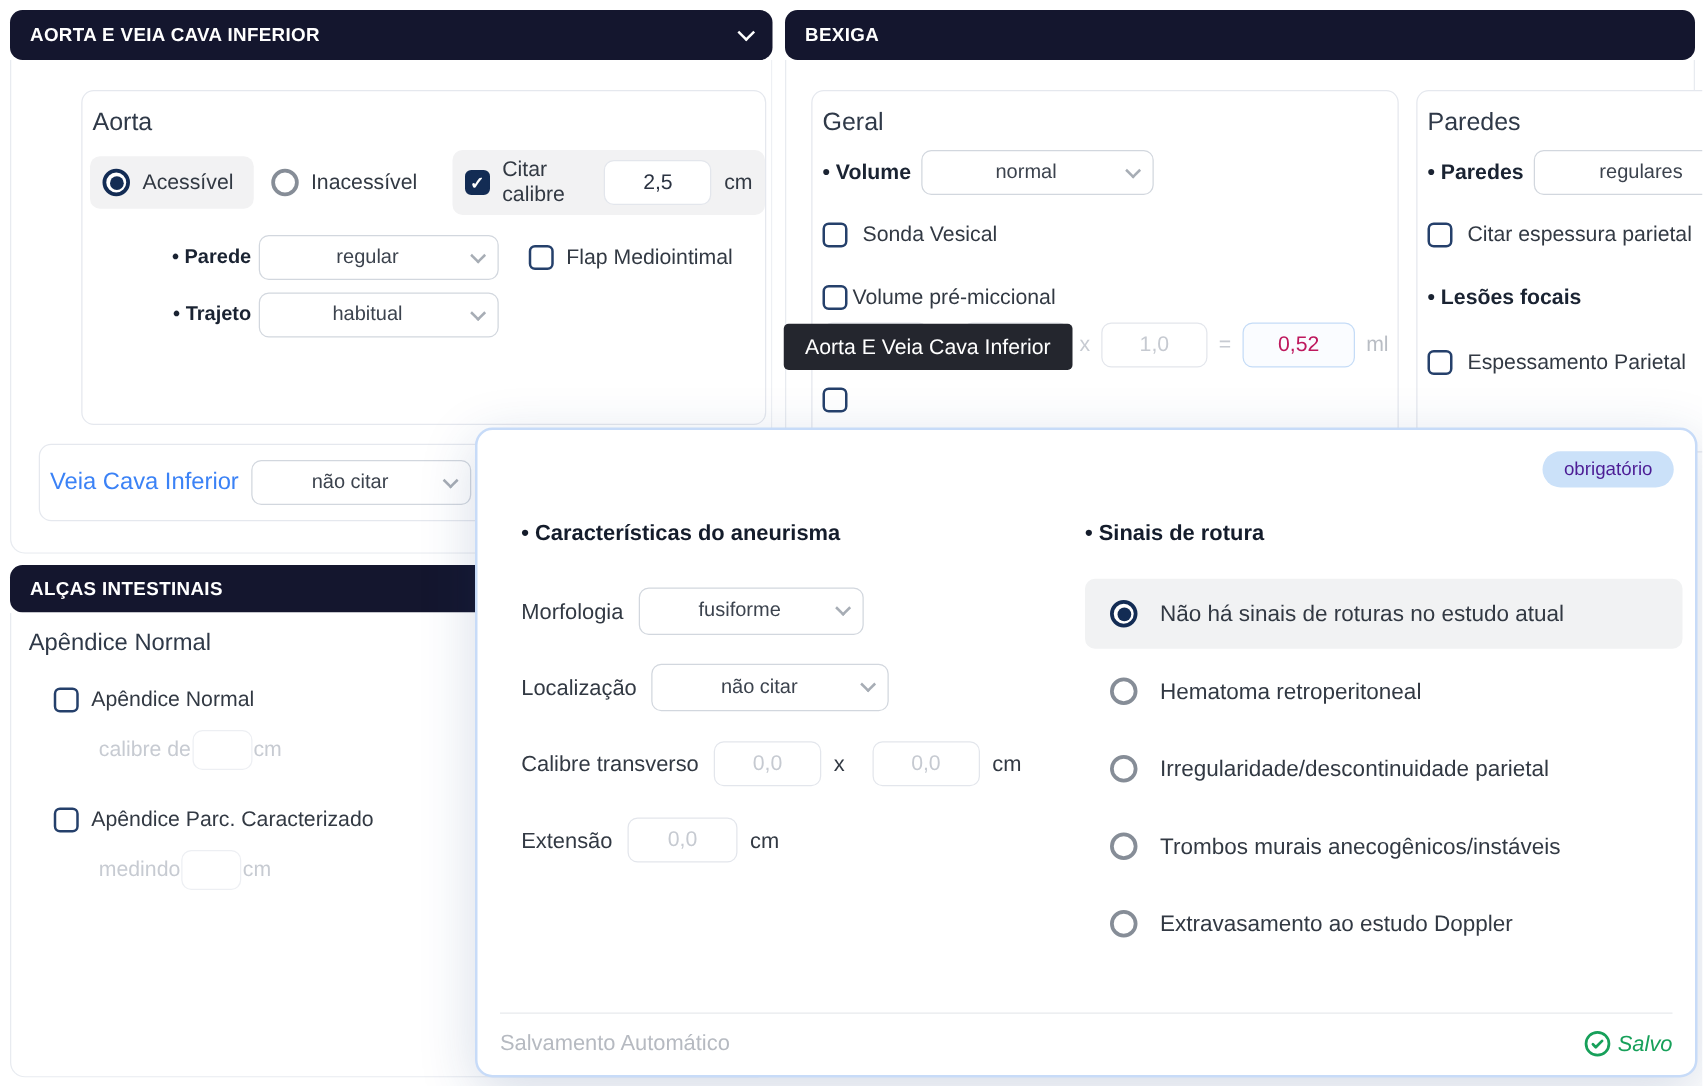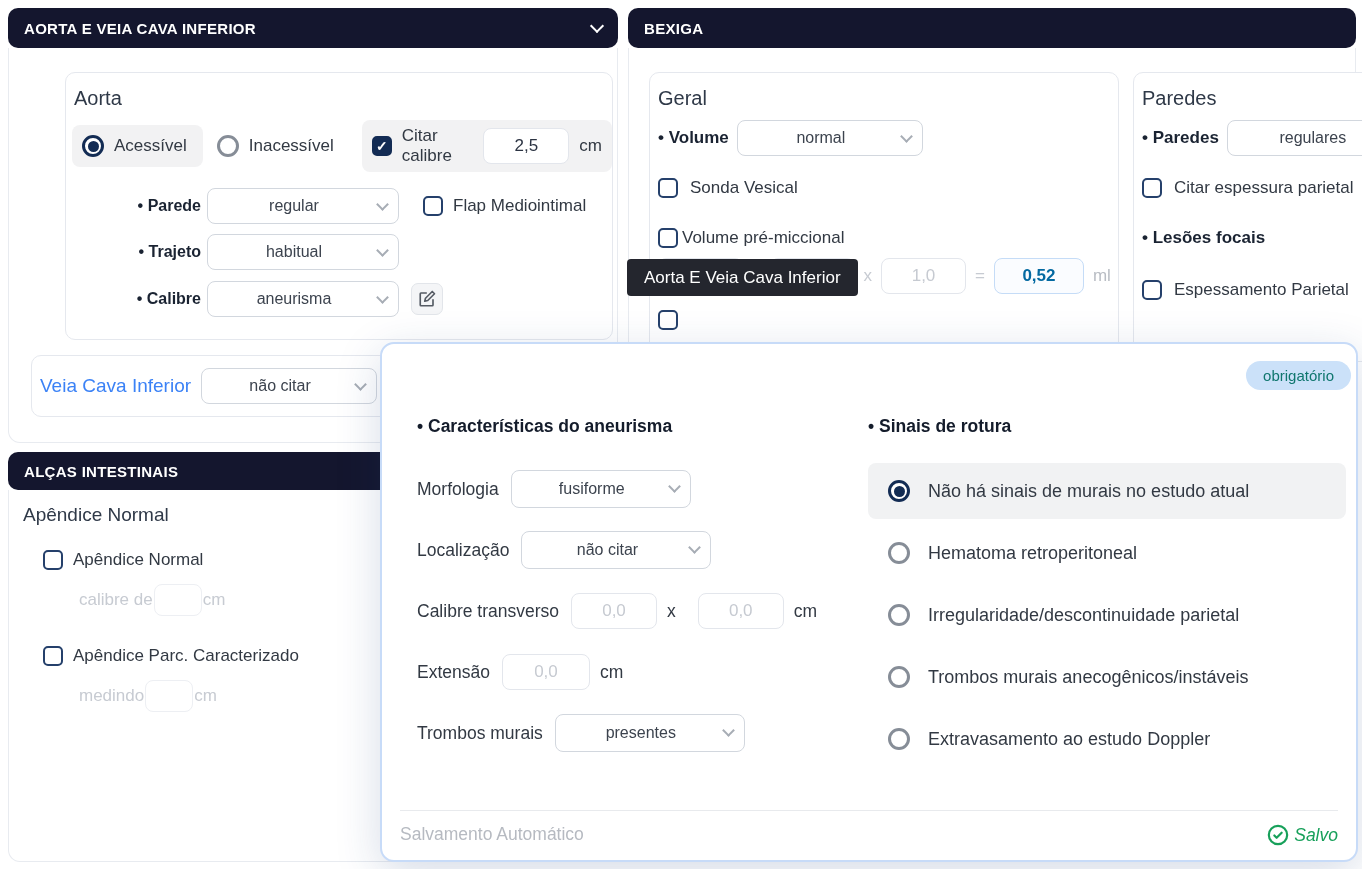--- a/index.html
+++ b/index.html
@@ -27,34 +27,34 @@
   .cb { width:20px; height:20px; border:2px solid #25406b; border-radius:5px; background:#fff; flex:0 0 auto; display:flex; align-items:center; justify-content:center; }
   .cb.checked { background:#132c54; border-color:#132c54; color:#fff; font-size:14px; font-weight:bold; line-height:1; }
 
   
   .select { position:relative; height:36px; border:1px solid #d2d7de; border-radius:8px; background:#fff; display:flex; align-items:center; justify-content:center; font-size:16px; color:#3c434e; padding:0 30px 0 12px; }
   .select .sel-chev { position:absolute; right:11px; top:13px; width:9px; height:9px; border-left:2.5px solid #a7adb5; border-bottom:2.5px solid #a7adb5; transform:rotate(-45deg); margin-top:-2px; }
 
   
   input.num { height:36px; border:1px solid #e3e6ec; border-radius:8px; background:#fff; text-align:center; font-size:17px; font-family:inherit; color:#2b3342; outline:none; }
   input.num.ph { color:#c6cad1; }
-  input.num.result { border-color:#c5dcf7; background:#fafcff; color:#0369a1;font-weight:bold; }
+  input.num.result { border-color:#c5dcf7; background:#fafcff; color:#be185d; }
 
   .blabel { font-weight:bold; font-size:16px; color:#1a2332; }
   .lbl { font-size:17px; color:#323943; }
   .muted { color:#c7cbd2; }
 
   .editbtn { width:32px; height:32px; background:#f4f5f7; border:1px solid #e2e5ea; border-radius:7px; display:flex; align-items:center; justify-content:center; }
 
   
   .tooltip { position:absolute; left:627px; top:259px; height:37px; background:#24262e; color:#fff; font-size:17px; display:flex; align-items:center; padding:0 17px; border-radius:4px; z-index:5; }
 
   
   .modal { position:absolute; left:380px; top:342px; width:978px; height:520px; background:#fff; border:2px solid #c7dbf8; border-radius:14px; box-shadow:0 12px 45px rgba(30,60,120,.18); z-index:10; }
-  .badge { position:absolute; top:17px; right:5px; background:#cbe1f9; color:#0f766e; font-size:15px; padding:6px 17px; border-radius:17px; }
+  .badge { position:absolute; top:17px; right:17px; background:#cbe1f9; color:#4c1d95; font-size:15px; padding:6px 17px; border-radius:17px; }
   .sect { font-weight:bold; font-size:17.5px; color:#141c2b; }
   .mrow { display:flex; align-items:center; height:38px; }
   .mrow .lbl { font-size:17.5px; margin-right:12px; }
   .ritem { display:flex; align-items:center; height:56px; padding:0 20px; border-radius:8px; }
   .ritem.sel-bg { background:#f1f2f3; }
   .ritem .lbl { font-size:18px; margin-left:18px; }
   .mfooter-line { position:absolute; left:18px; right:18px; top:466px; border-top:1px solid #e8eaed; }
   .autosave { position:absolute; left:18px; top:480px; font-size:17.5px; color:#b6bac1; }
   .saved { position:absolute; right:18px; top:480px; display:flex; align-items:center; gap:5px; color:#17a05a; font-size:17.5px;font-style:italic; }
 </style>
@@ -101,33 +101,20 @@
           <span class="lbl">Flap Mediointimal</span>
         </div>
       </div>
       <div class="row" style="margin:10px 0 0 0;">
         <span class="blabel" style="width:135px; text-align:right;">• Trajeto</span>
         <div class="select" style="width:192px; margin-left:6px;">
           <span>habitual</span>
           <span class="sel-chev"></span>
         </div>
       </div>
-      <div class="row" style="margin:11px 0 0 0;">
-        <span class="blabel" style="width:135px; text-align:right;">• Calibre</span>
-        <div class="select" style="width:192px; margin-left:6px;">
-          <span>aneurisma</span>
-          <span class="sel-chev"></span>
-        </div>
-        <div class="editbtn" style="margin-left:12px;">
-          <svg width="18" height="18" viewBox="0 0 24 24" fill="none" stroke="#555b64" stroke-width="2.2" stroke-linecap="round" stroke-linejoin="round">
-              <path d="M20 13v7a1 1 0 0 1-1 1H4a1 1 0 0 1-1-1V5a1 1 0 0 1 1-1h7"></path>
-              <path d="M9 15l1-4 9-9 3 3-9 9-4 1z"></path>
-            </svg>
-        </div>
-      </div>
     </div>
 
     <div class="card row" style="left:22px; top:307px; width:572px; height:62px; padding:0 8px;">
       <span style="font-size:19px; color:#3b82f6;">Veia Cava Inferior</span>
       <div class="select" style="width:176px; margin-left:10px;">
         <span>não citar</span>
         <span class="sel-chev"></span>
       </div>
     </div>
   </div>
@@ -248,35 +235,28 @@
         <input class="num ph" style="width: 86px;" value="0,0">
         <span class="lbl">x</span>
         <input class="num ph" style="width: 86px;" value="0,0">
         <span class="lbl">cm</span>
       </div>
       <div class="mrow" style="margin-top:23px; gap:10px;">
         <span class="lbl" style="margin-right:2px;">Extensão</span>
         <input class="num ph" style="width: 88px;" value="0,0">
         <span class="lbl">cm</span>
       </div>
-      <div class="mrow" style="margin-top:23px;">
-        <span class="lbl">Trombos murais</span>
-        <div class="select" style="width:190px; height:38px;">
-          <span>presentes</span>
-          <span class="sel-chev"></span>
-        </div>
-      </div>
     </div>
 
     <div style="position:absolute; left:486px; top:72px; width:478px;">
       <div class="sect">• Sinais de rotura</div>
       <div style="margin-top:26px; display:flex; flex-direction:column; gap:6px;">
         <div class="ritem sel-bg">
           <span class="radio sel"></span>
-          <span class="lbl">Não há sinais de murais no estudo atual</span>
+          <span class="lbl">Não há sinais de roturas no estudo atual</span>
         </div>
         <div class="ritem">
           <span class="radio"></span>
           <span class="lbl">Hematoma retroperitoneal</span>
         </div>
         <div class="ritem">
           <span class="radio"></span>
           <span class="lbl">Irregularidade/descontinuidade parietal</span>
         </div>
         <div class="ritem">

